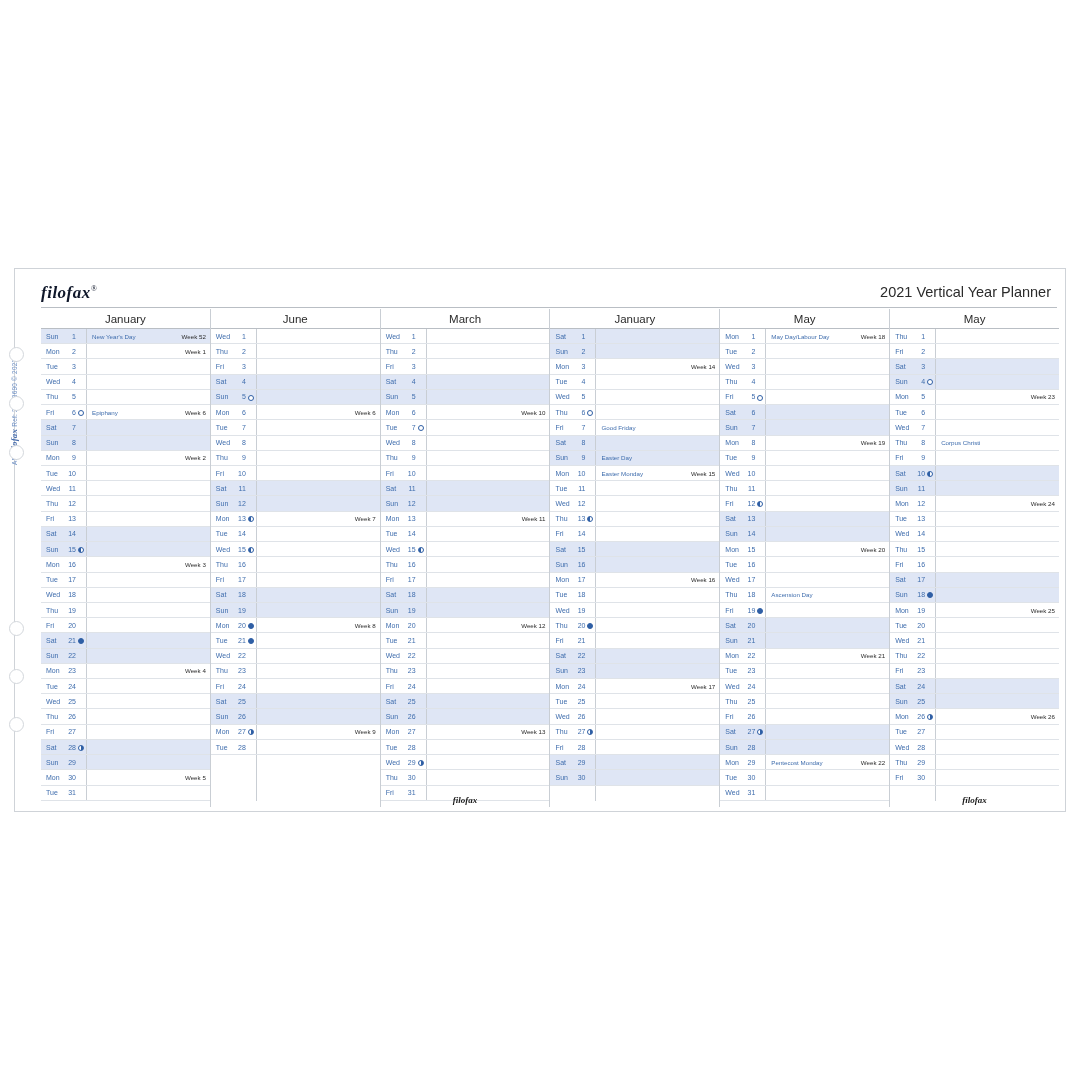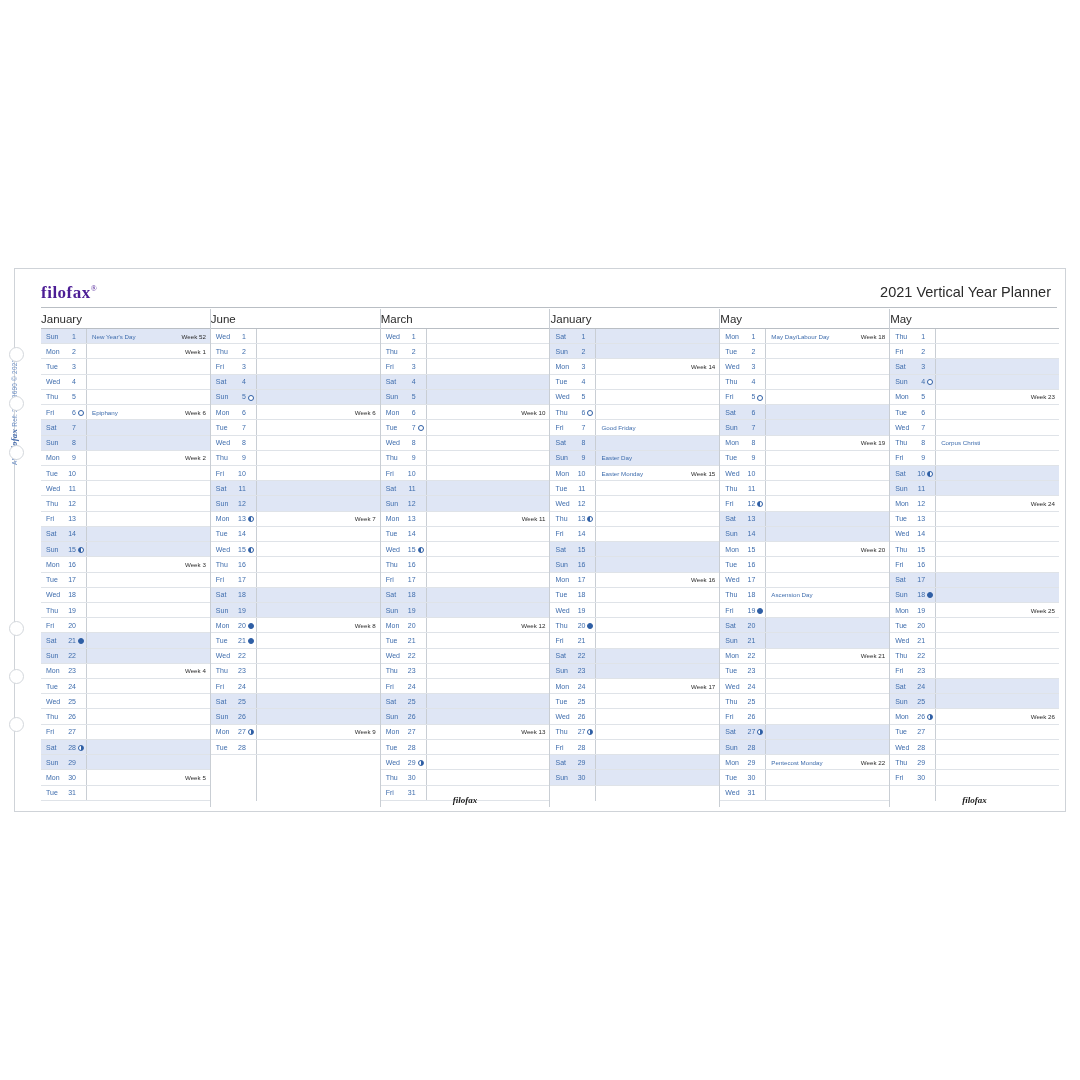--- a/index.html
+++ b/index.html
@@ -37,24 +37,25 @@
     border-radius: 50%;
     background: #ffffff;
     left: 16px;
   }
   
   .brand {
     position: absolute;
     left: 26px;
     top: 14px;
     font-family: "Liberation Serif", serif;
+    font-style: italic;
     font-weight: bold;
     font-size: 17px;
     letter-spacing: 0.5px;
-    color: #4c1d95;
+    color: #0f172a;
   }
   .brand .reg {
     font-size: 8px;
     vertical-align: super;
     font-weight: normal;
   }
   .title {
     position: absolute;
     right: 14px;
     top: 15px;
@@ -102,20 +103,21 @@
   .month {
     position: relative;
     box-sizing: border-box;
     flex: 1 1 0;
     border-right: 1px solid #c9ced4;
     padding: 0;
   }
   .month:last-child { border-right: none; }
 
   .month-name {
+    text-align: center;
     font-size: 11.5px;
     color: #2b2b2b;
     padding: 4px 0 3px 0;
     border-bottom: 1px solid #b9bec4;
     font-family: "Liberation Sans", sans-serif;
   }
   .rows { position: relative; }
   .row {
     display: flex;
     height: 15.23px;

